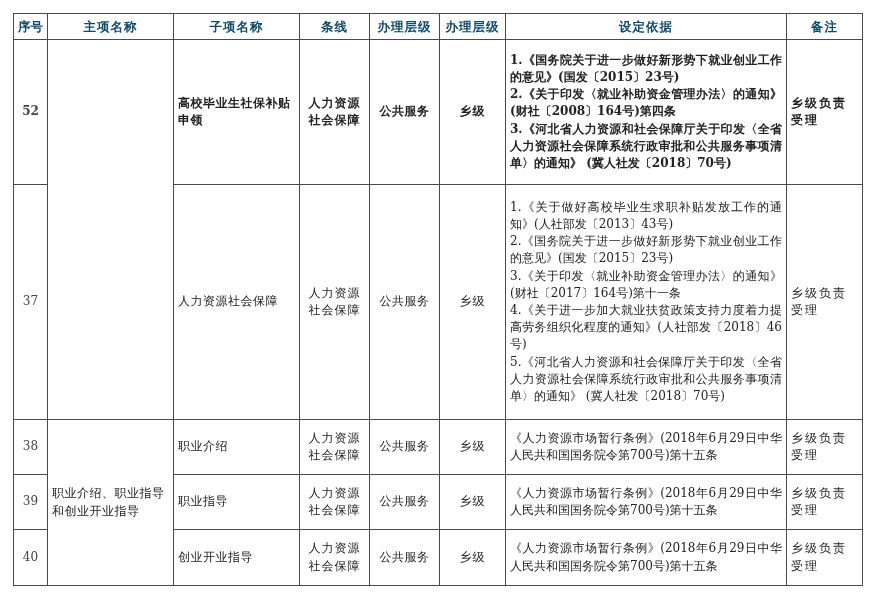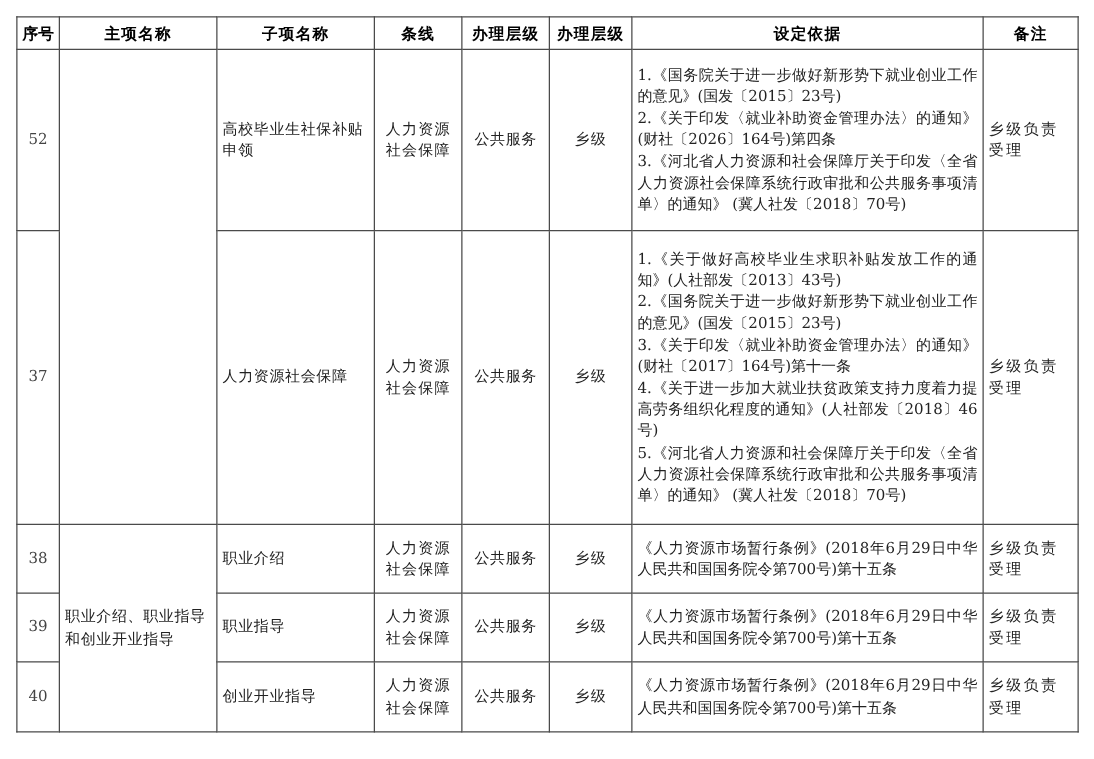--- a/index.html
+++ b/index.html
@@ -18,32 +18,32 @@
     vertical-align: middle;
     word-break: break-all;
   }
   table.doc th {
     font-family: "DejaVu Sans", "Liberation Sans", sans-serif;
     font-weight: bold;
     font-size: 12.5px;
     text-align: center;
     height: 25px;
     letter-spacing: 1px;
-    color: #000000;
+    color: #0c4a6e;
   }
   td.c-no { text-align: center; color: #444; }
   td.c-main { text-align: left; padding-left: 6px; letter-spacing: 0.5px; }
   td.c-sub { text-align: left; padding-left: 6px; letter-spacing: 0.5px; }
   td.c-line { text-align: center; letter-spacing: 1px; }
   td.c-type { text-align: center; letter-spacing: 0.5px; }
   td.c-level { text-align: center; letter-spacing: 1px; }
   td.c-basis { text-align: justify; padding: 0 5px; font-size: 11.8px; }
   td.c-note { text-align: left; letter-spacing: 2px; padding-left: 6px; }
   .basis-line { display: block; }
-  tr.r36 td { height: 144px; }
+  tr.r36 td { height: 144px; font-weight: bold; }
   tr.r37 td { height: 234px; }
   tr.r38 td { height: 54px; }
   tr.r39 td { height: 54px; }
   tr.r40 td { height: 55px; }
 </style>
 </head>
 <body>
 
 <table class="doc">
   <colgroup>
@@ -72,21 +72,21 @@
 
     <tr class="r36">
       <td class="c-no">52</td>
       <td class="c-main" rowspan="2"></td>
       <td class="c-sub">高校毕业生社保补贴申领</td>
       <td class="c-line">人力资源社会保障</td>
       <td class="c-type">公共服务</td>
       <td class="c-level">乡级</td>
       <td class="c-basis">
         <span class="basis-line">1.《国务院关于进一步做好新形势下就业创业工作的意见》(国发〔2015〕23号)</span>
-        <span class="basis-line">2.《关于印发〈就业补助资金管理办法〉的通知》(财社〔2026〕164号)第四条</span>
+        <span class="basis-line">2.《关于印发〈就业补助资金管理办法〉的通知》(财社〔2008〕164号)第四条</span>
         <span class="basis-line">3.《河北省人力资源和社会保障厅关于印发〈全省人力资源社会保障系统行政审批和公共服务事项清单〉的通知》 (冀人社发〔2018〕70号)</span>
       </td>
       <td class="c-note">乡级负责受理</td>
     </tr>
 
     <tr class="r37">
       <td class="c-no">37</td>
       <td class="c-sub">人力资源社会保障</td>
       <td class="c-line">人力资源社会保障</td>
       <td class="c-type">公共服务</td>

